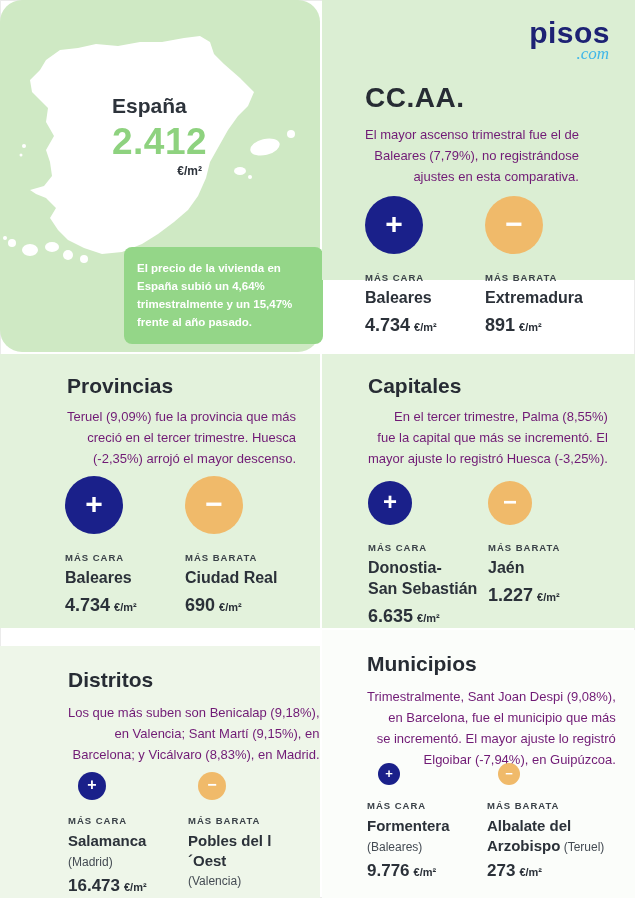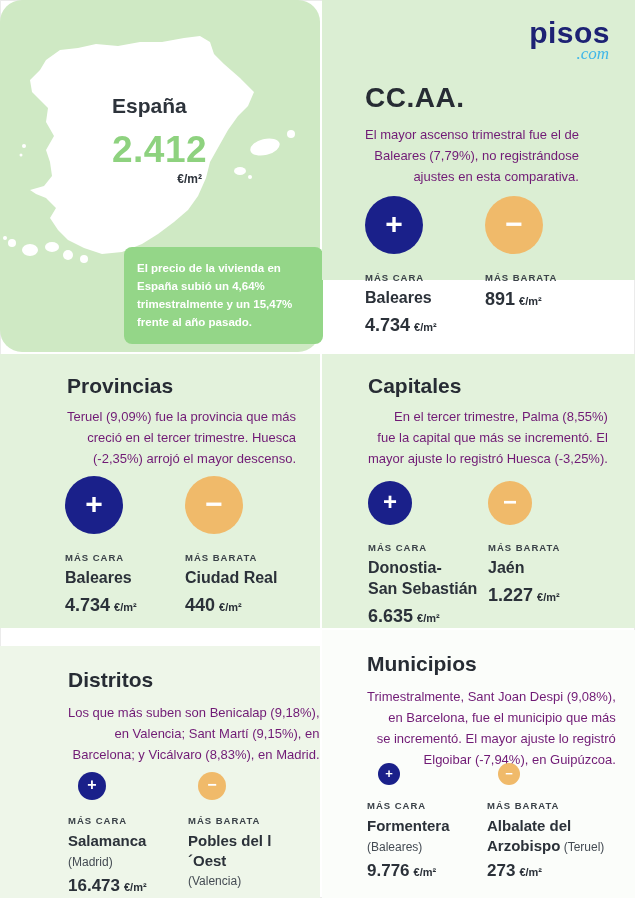--- a/index.html
+++ b/index.html
@@ -19,21 +19,21 @@
   .logo{position:absolute;top:18px;right:25px;text-align:right;line-height:1;}
   .logo .word{font-size:30px;font-weight:800;color:#1d2274;letter-spacing:.5px;}
   .logo .tld{display:block;margin-top:-3px;padding-right:1px;
              font-family:"Liberation Serif",serif;font-style:italic;
              font-size:17px;font-weight:400;color:#41b7e8;}
 
   
   .map-svg{position:absolute;left:0;top:0;}
   .espana{position:absolute;left:112px;top:94px;width:90px;}
   .espana .lbl{font-size:21px;font-weight:700;color:#2d333b;}
-  .espana .num{margin-top:11px;font-size:37px;font-weight:700;color:#8ed27f;letter-spacing:.5px;}
+  .espana .num{margin-top:3px;font-size:37px;font-weight:700;color:#8ed27f;letter-spacing:.5px;}
   .espana .unit{margin-top:1px;font-size:12px;font-weight:600;color:#2d333b;text-align:right;}
   .note{position:absolute;left:124px;top:247px;width:199px;box-sizing:border-box;
         background:#94d688;border-radius:8px;padding:12px 13px;
         color:#ffffff;font-size:11.5px;font-weight:700;line-height:1.58;white-space:pre-line;}
 
   
   .head{position:absolute;color:#272c34;font-weight:700;}
   .head.big{font-size:28px;letter-spacing:.5px;}
   .head.med{font-size:21px;}
   .para{position:absolute;color:#701a75;font-size:13px;line-height:1.62;white-space:pre-line;text-align:right;}
@@ -111,20 +111,21 @@
           </div>
         <div class="stat-label">MÁS CARA</div>
         <div class="stat-name"><span class="nm">Baleares</span><span class="ql"></span></div>
         <div class="stat-value"><span class="val">4.734</span><span class="unit">€/m²</span></div>
       </div>
       <div class="stat">
         <div class="circle down">
             <span class="glyph">−</span>
           </div>
         <div class="stat-label">MÁS BARATA</div>
+        <div class="stat-name"><span class="nm">Extremadura</span><span class="ql"></span></div>
         <div class="stat-value"><span class="val">891</span><span class="unit">€/m²</span></div>
       </div>
     </div>
   </section>
 
   <section class="panel p-prov">
     <div class="head med" style="left:67px;top:20px;">Provincias</div>
     <div class="para" style="left:67px;top:52px;">Teruel (9,09%) fue la provincia que más
 creció en el tercer trimestre. Huesca
 (-2,35%) arrojó el mayor descenso.</div>
@@ -136,21 +137,21 @@
         <div class="stat-label">MÁS CARA</div>
         <div class="stat-name"><span class="nm">Baleares</span><span class="ql"></span></div>
         <div class="stat-value"><span class="val">4.734</span><span class="unit">€/m²</span></div>
       </div>
       <div class="stat">
         <div class="circle down">
             <span class="glyph">−</span>
           </div>
         <div class="stat-label">MÁS BARATA</div>
         <div class="stat-name"><span class="nm">Ciudad Real</span><span class="ql"></span></div>
-        <div class="stat-value"><span class="val">440</span><span class="unit">€/m²</span></div>
+        <div class="stat-value"><span class="val">690</span><span class="unit">€/m²</span></div>
       </div>
     </div>
   </section>
 
   <section class="panel p-cap">
     <div class="head med" style="left:46px;top:20px;">Capitales</div>
     <div class="para" style="left:46px;top:52px;">En el tercer trimestre, Palma (8,55%)
 fue la capital que más se incrementó. El
 mayor ajuste lo registró Huesca (-3,25%).</div>
     <div class="stats sz44" style="left:46px;top:127px;">

